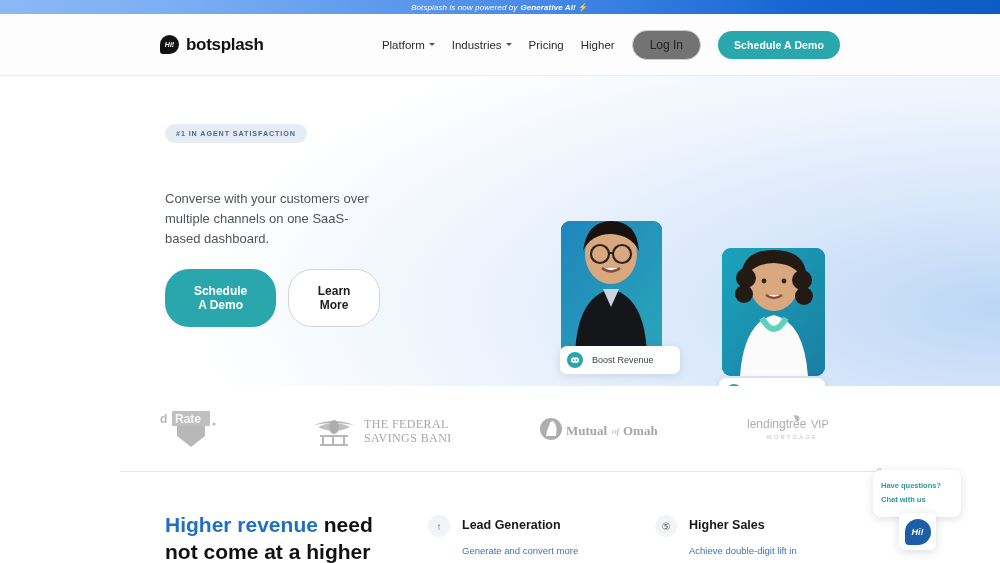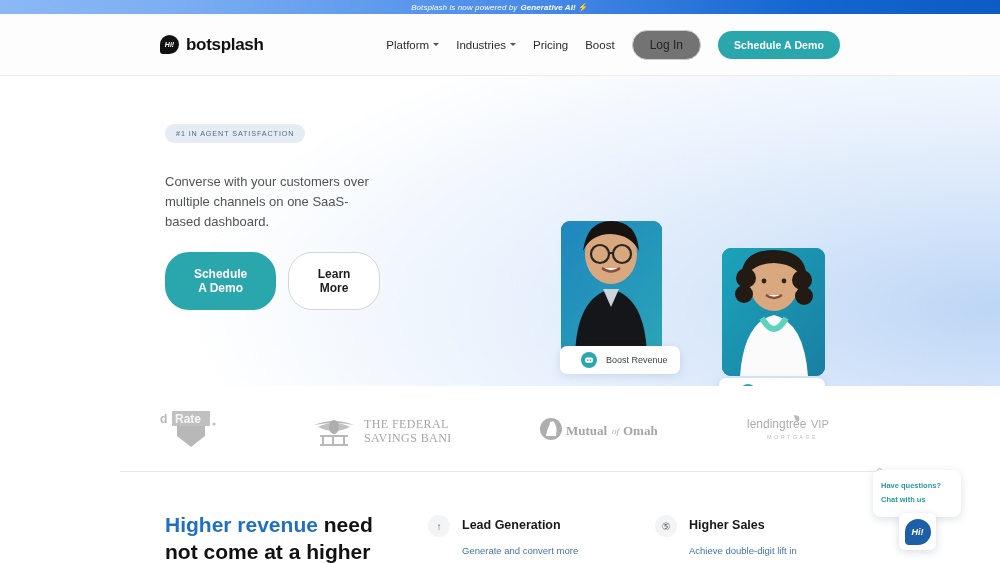--- a/index.html
+++ b/index.html
@@ -69,22 +69,22 @@
   .hero {
     position: relative; height: 310px; overflow: hidden;
     background:
       radial-gradient(120% 150% at 100% 75%, #bcd6f5 0%, #d7e6fa 22%, #edf4fd 45%, #ffffff 68%),
       #ffffff;
   }
   .hero-inner { position: relative; padding: 46px 0 0 165px; width: 380px; }
 
   .badge {
     display: inline-block; background: #e6ecf3; color: #4d6a8c;
-    font-size: 7.2px; font-weight: normal; letter-spacing: .9px;
-    padding: 5px 11px; border-radius: 11px; margin-bottom: 12px;
+    font-size: 7.2px; font-weight: bold; letter-spacing: .9px;
+    padding: 5px 11px; border-radius: 11px; margin-bottom: 29px;
   }
   .hero h1 {
     font-size: 31px; line-height: 1.13; font-weight: bold;
     color: #111; letter-spacing: -.7px; max-width: 350px;
   }
   .hero-sub {
     margin-top: 17px; font-size: 13px; line-height: 1.55; color: #4f5458; max-width: 340px;
   }
   .hero-ctas { margin-top: 20px; display: flex; gap: 12px; }
   .btn-demo-hero {
@@ -101,21 +101,21 @@
              border-radius: 9px; overflow: hidden;
              background: linear-gradient(135deg,#1f7fb5 0%,#1d6fa8 45%,#2aa0b6 100%); }
   .photo-b { position: absolute; left: 722px; top: 172px; width: 103px; height: 128px;
              border-radius: 9px; overflow: hidden;
              background: linear-gradient(135deg,#1b9fb8 0%,#1b8cab 50%,#1a7fa2 100%); }
 
   .chip {
     position: absolute; background: #ffffff; border-radius: 7px;
     box-shadow: 0 2px 8px rgba(35,60,90,.13);
     display: flex; align-items: center; gap: 9px;
-    padding: 6px 16px 6px 21px; white-space: nowrap;
+    padding: 6px 16px 6px 7px; white-space: nowrap;
   }
   .chip-a { left: 560px; top: 270px; width: 120px; }
   .chip-b { left: 719px; top: 302px; width: 106px; }
   .chip-ic {
     width: 16px; height: 16px; border-radius: 50%; background: #2aa7ad;
     display: flex; align-items: center; justify-content: center; flex: none;
   }
   .chip-label { font-size: 9px; color: #3d4348; }
 
   
@@ -189,21 +189,21 @@
       <i class="chev"></i>
     </div>
     <div class="nav-item">
       <span>Industries</span>
       <i class="chev"></i>
     </div>
     <div class="nav-item">
       <span>Pricing</span>
     </div>
     <div class="nav-item">
-      <span>Boost</span>
+      <span>Higher</span>
     </div>
     <button class="btn-login">Log In</button>
     <button class="btn-demo-nav">Schedule A Demo</button>
   </div>
 </div>
 
 <div class="hero">
   <div class="hero-inner">
     <span class="badge">#1 IN AGENT SATISFACTION</span>
     <p class="hero-sub">Converse with your customers over multiple channels on one SaaS-based dashboard.</p>

